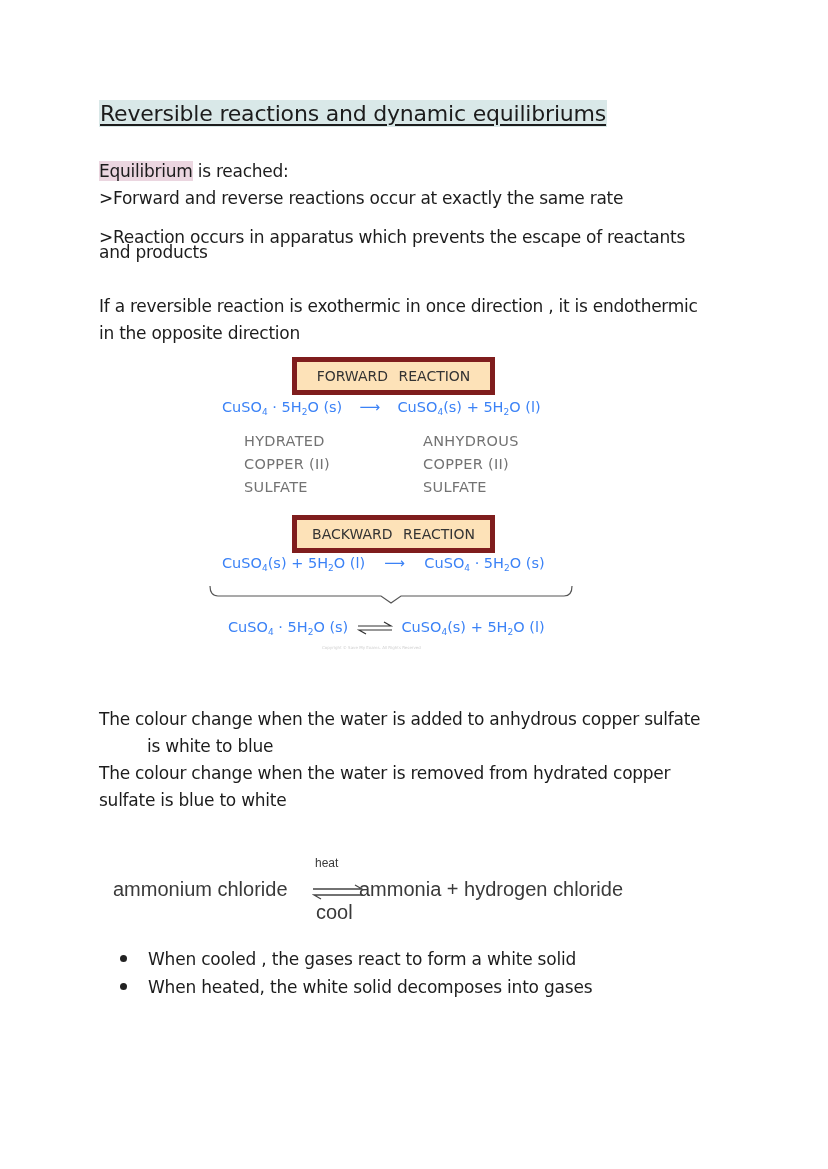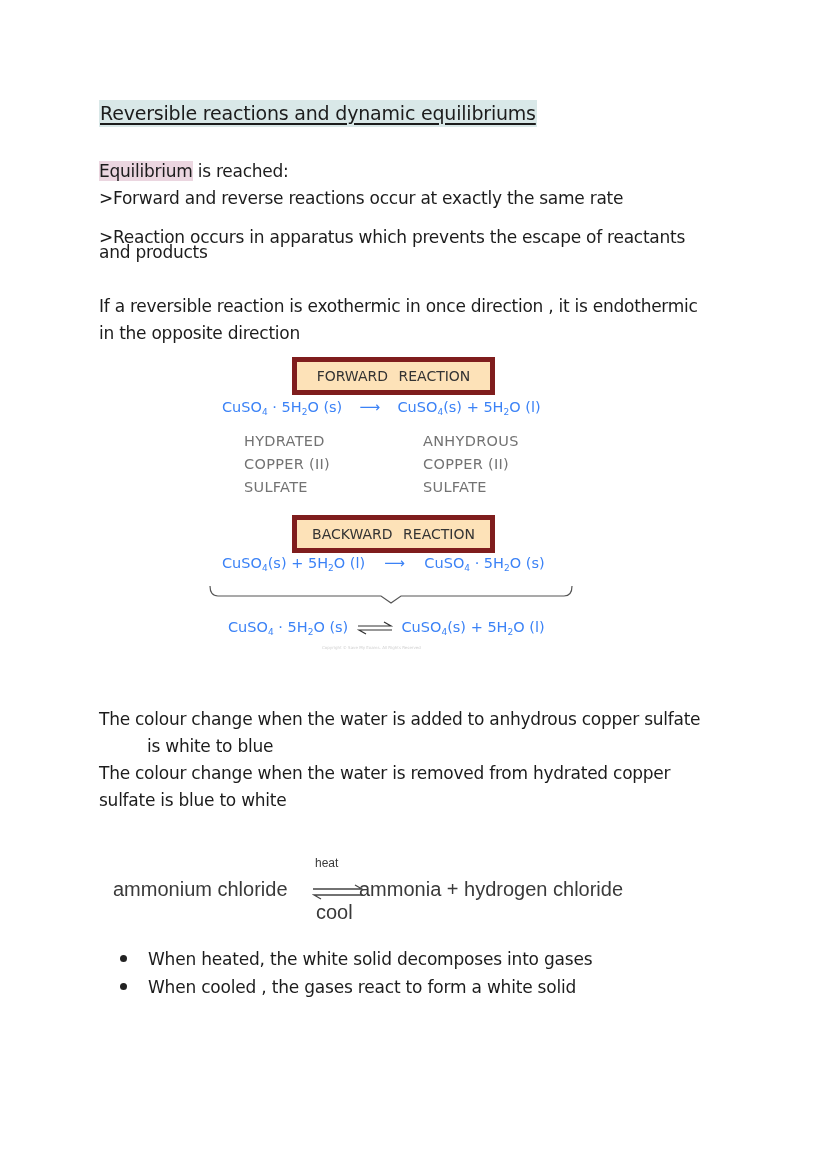--- a/index.html
+++ b/index.html
@@ -1,20 +1,20 @@
 <!DOCTYPE html>
 <html><head>
   <meta charset="utf-8">
   <style>
     html, body { margin:0; padding:0; }
     body { width:828px; height:1169px; background:#ffffff; position:relative; overflow:hidden;
       font-family:"DejaVu Sans", sans-serif; color:#1c1c1c; }
     .abs { position:absolute; }
     .title { left:99px; top:100px; height:27px; padding:0 1px; background:#d9e8e8;
-      font-size:19px; line-height:27px; text-decoration:underline; text-decoration-thickness:1.5px;
+      font-size:22px; line-height:27px; text-decoration:underline; text-decoration-thickness:1.5px;
       text-underline-offset:3px; letter-spacing:-0.2px; white-space:nowrap; }
     .body-text { font-size:17px; line-height:27px; letter-spacing:-0.25px; white-space:nowrap; }
     .hl-pink { background:#ebd6e0; }
     .diagram { left:200px; top:352px; width:390px; height:305px; }
     .dlabel { position:absolute; background:#fde2b8; border:5px solid #7f1d1d; font-size:14px;
       color:#333; text-align:center; line-height:28px; height:28px; word-spacing:6px; }
     .eq { position:absolute; font-size:14.5px; color:#3b82f6; white-space:nowrap; }
     .eq sub { font-size:9px; vertical-align:-3px; }
     .red { position:absolute; color:#737373; font-size:14.5px; line-height:23px; letter-spacing:0.3px; }
     .copyright { position:absolute; font-size:4px; color:#cfcfcf; white-space:nowrap; }
@@ -82,15 +82,15 @@
   <span class="abs" style="left:202px; top:0; font-size:12px;">heat</span>
   <svg class="abs" style="left:199px; top:28px;" width="52" height="16">
     <path d="M1 5 L50 5 L43 1" fill="none" stroke="#444" stroke-width="1.3"></path>
     <path d="M51 11 L2 11 L9 15" fill="none" stroke="#444" stroke-width="1.3"></path>
   </svg>
   <span class="abs" style="left:203px; top:45px; font-size:20px;">cool</span>
   <span class="abs" style="left:246px; top:22px; font-size:20px; white-space:nowrap;">ammonia + hydrogen chloride</span>
 </div>
 
 <div class="abs bullets">
+  <div><span class="dot"></span><span>When cooled , the gases react to form a white solid</span></div>
   <div><span class="dot"></span><span>When heated, the white solid decomposes into gases</span></div>
-  <div><span class="dot"></span><span>When cooled , the gases react to form a white solid</span></div>
 </div>
 
 </body></html>

